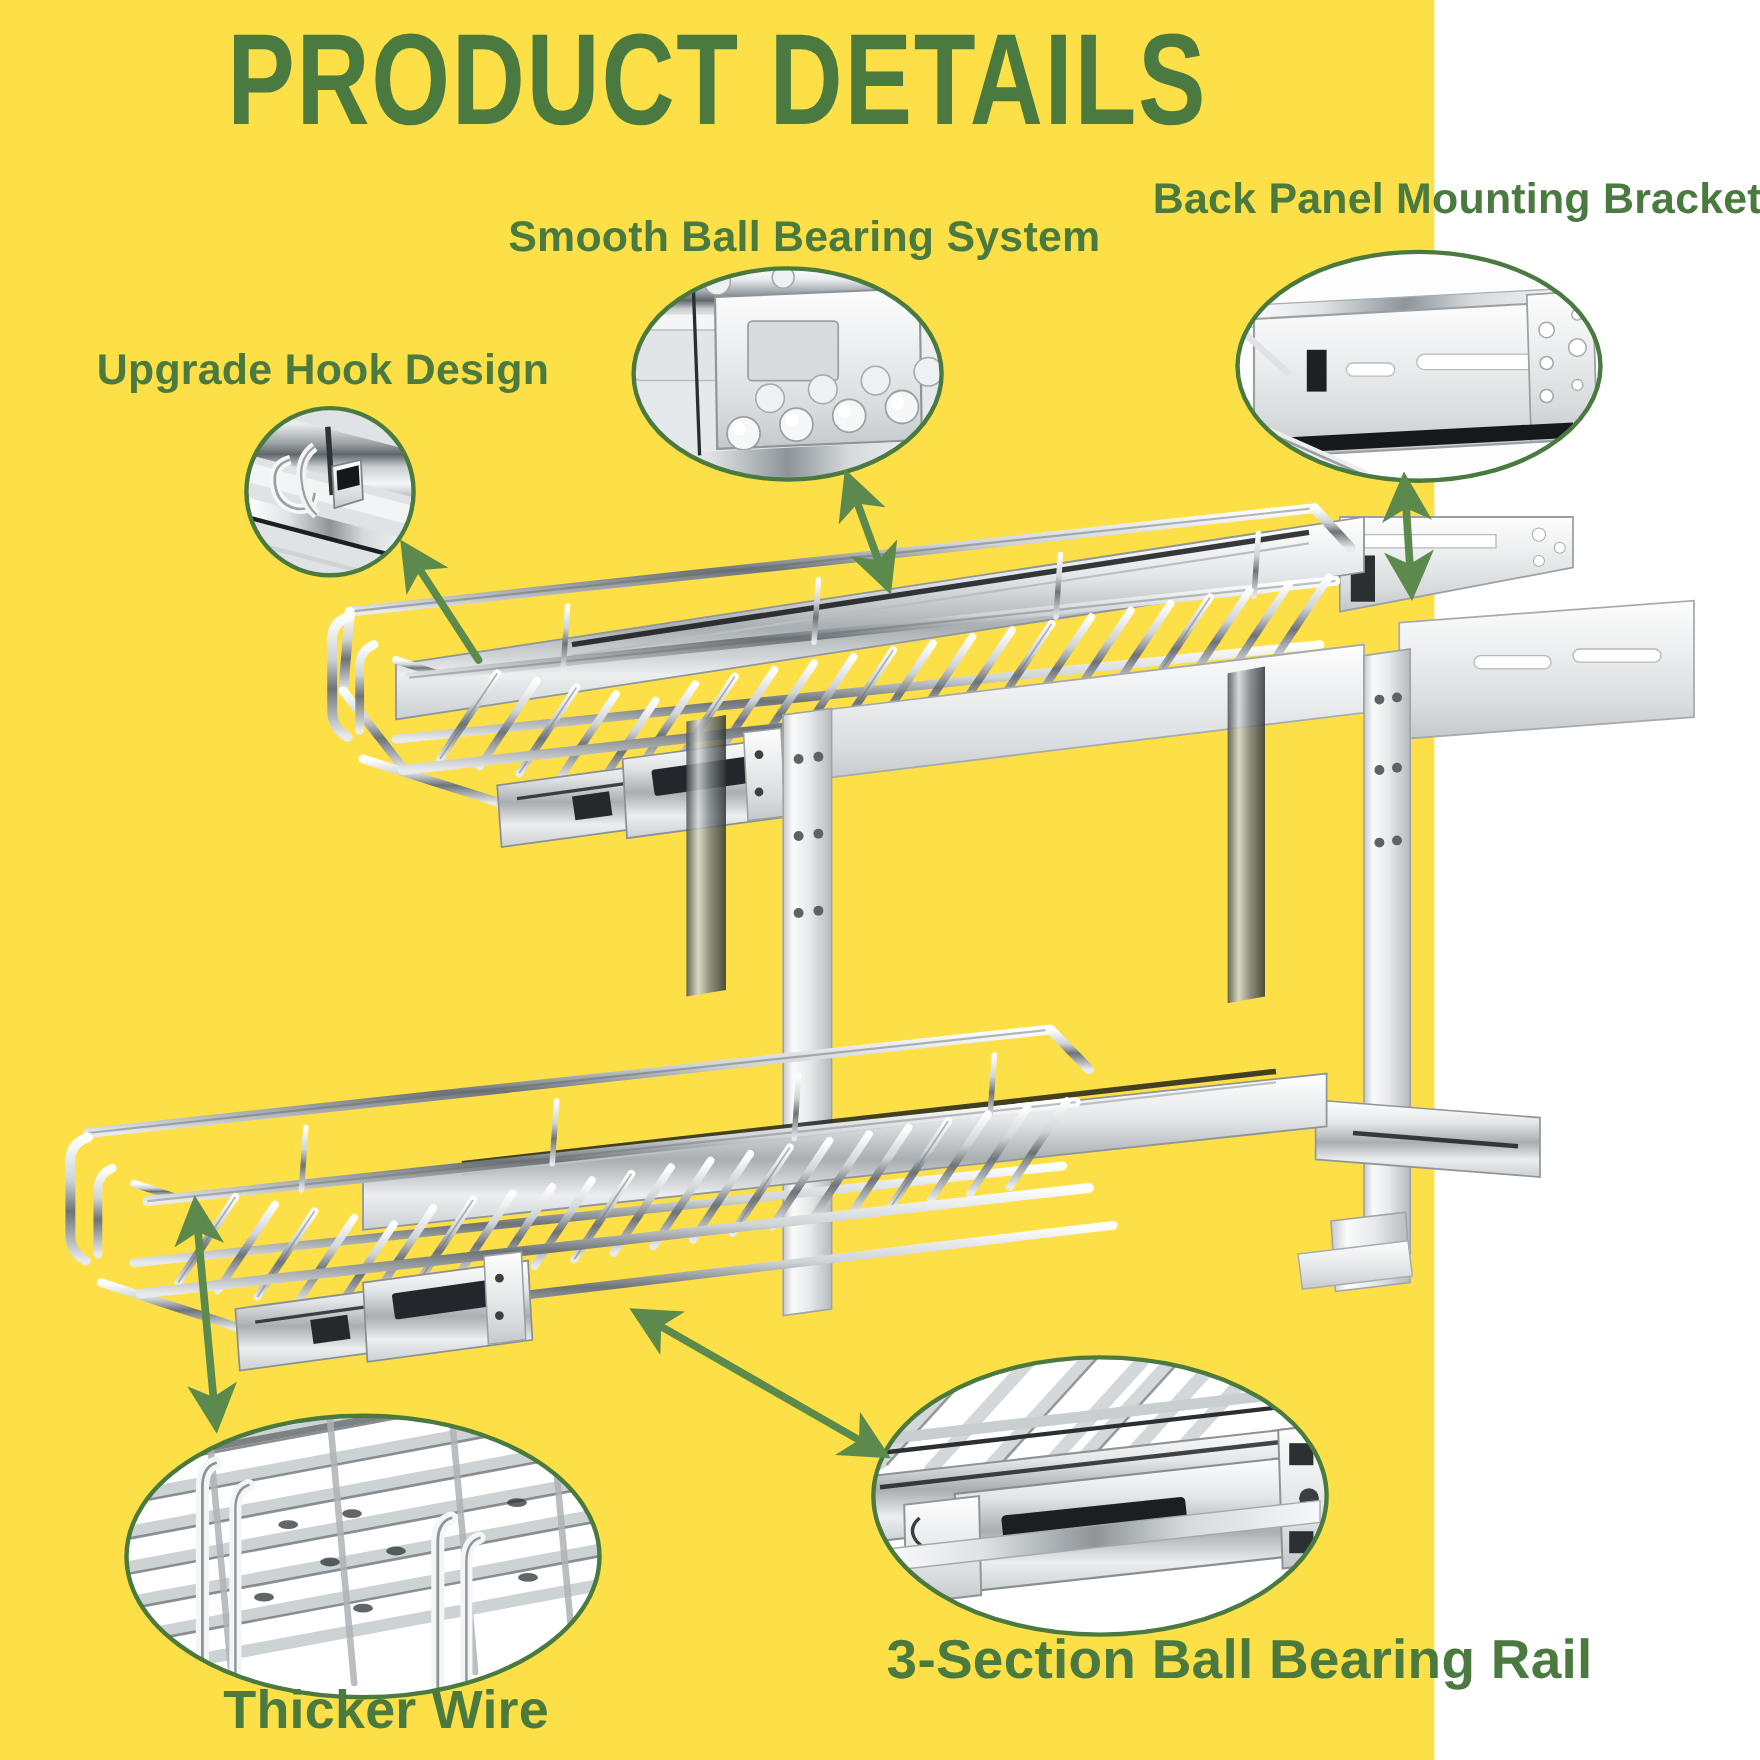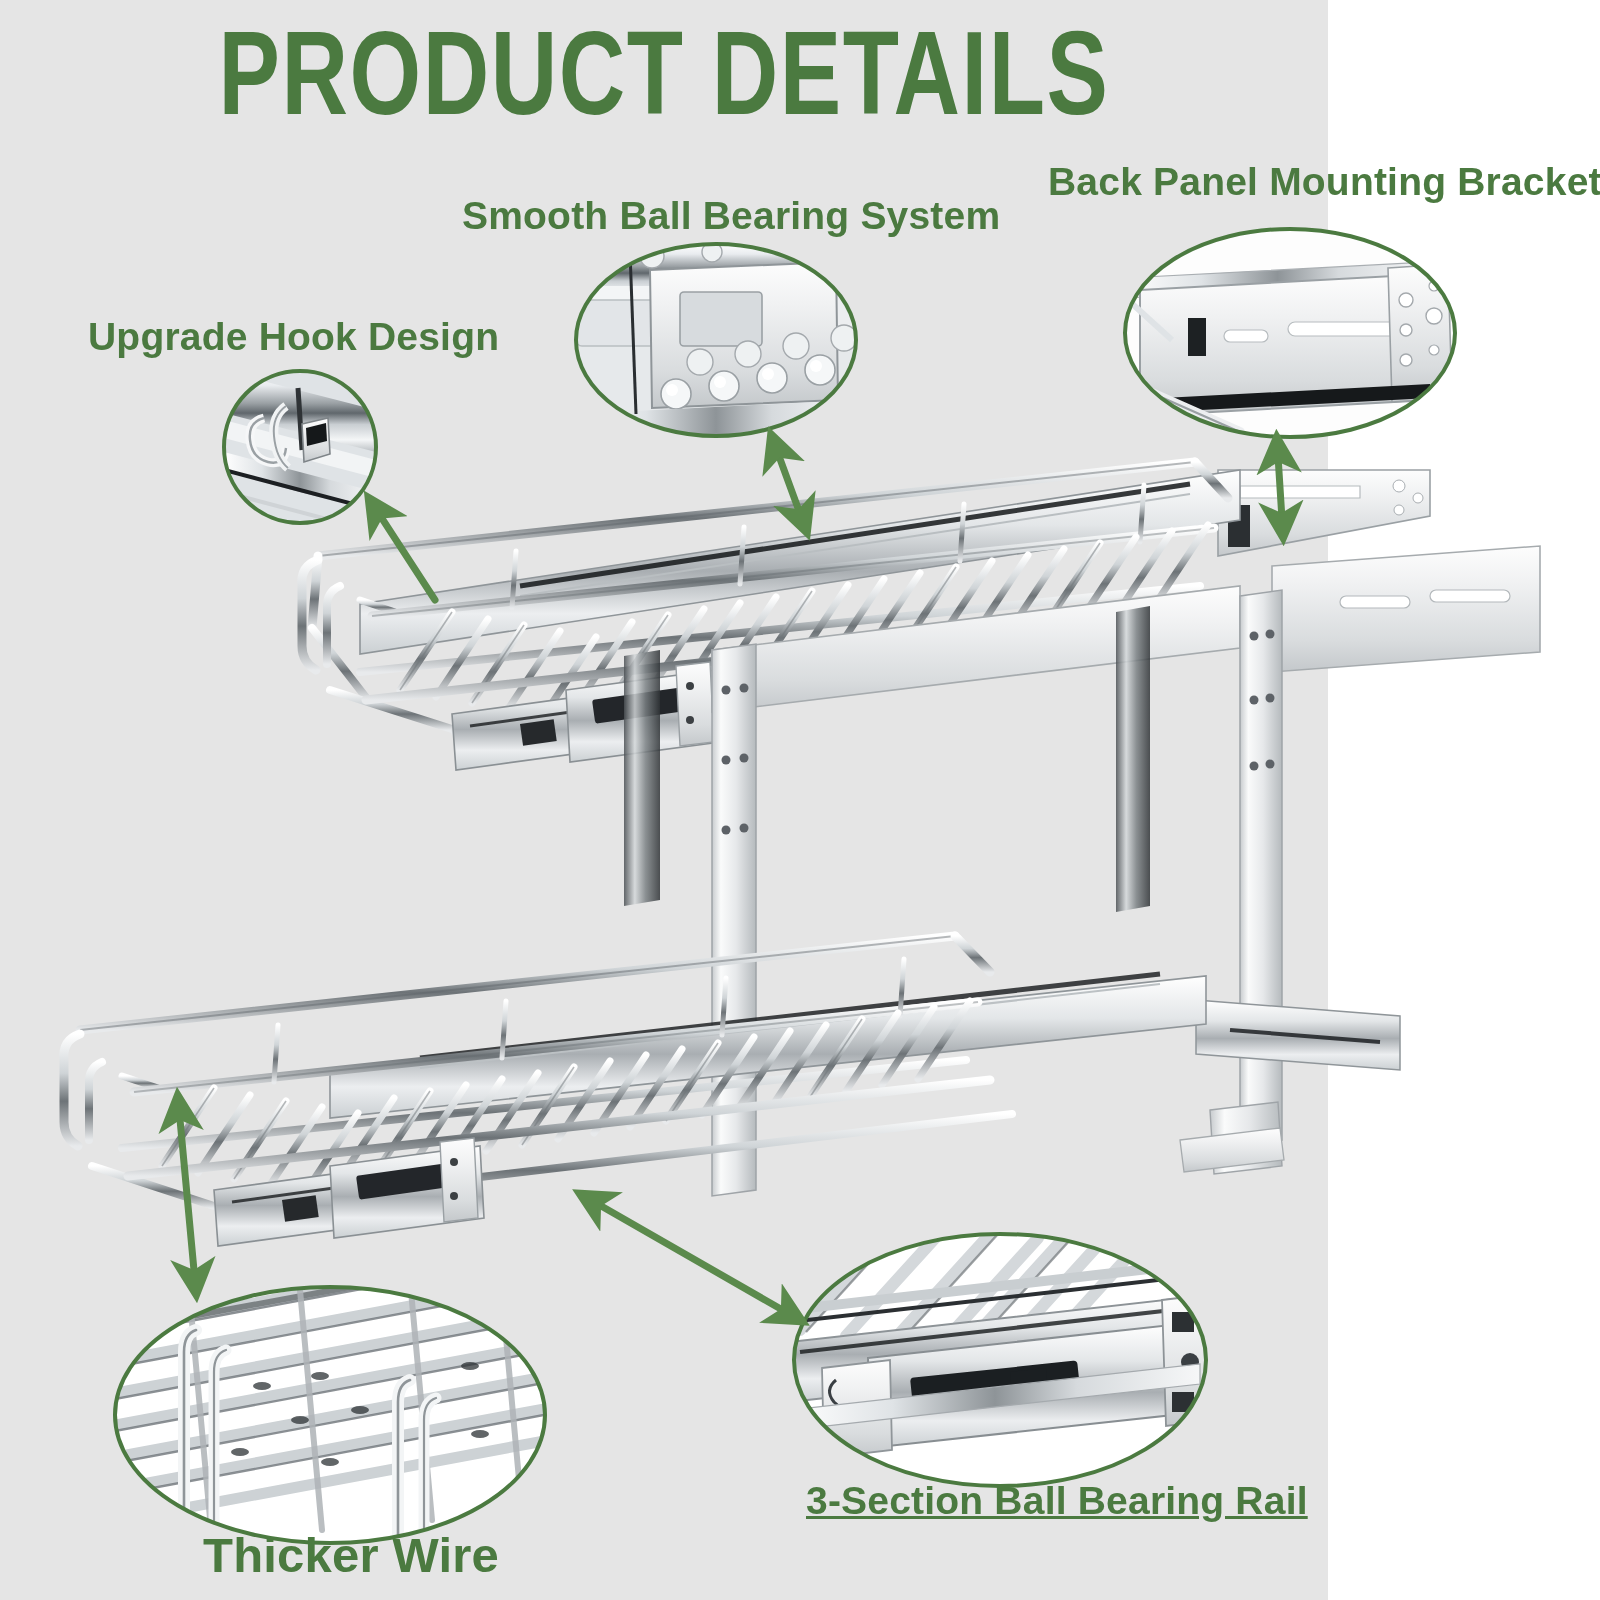--- a/index.html
+++ b/index.html
@@ -1,34 +1,34 @@
 <!DOCTYPE html>
 <html><head>
 <meta charset="utf-8">
 <title>Product Details</title>
 <style>
   html,body{margin:0;padding:0;background:#ffffff;}
   body{width:1600px;height:1600px;overflow:hidden;font-family:"Liberation Sans",sans-serif;}
-  #stage{position:relative;width:1304px;height:1600px;background:#e5e5e5;padding-left:24px;}
+  #stage{position:relative;width:1304px;height:1600px;background:#fde047;}
 
   .lbl{position:absolute;color:#4b7a40;font-family:"Liberation Sans",sans-serif;
        font-weight:700;white-space:nowrap;letter-spacing:.2px;}
 
   #page-title{
     left:0;right:0;top:14px;text-align:center;
     font-size:118px;line-height:1.0;font-weight:700;
     transform:scaleX(.78);transform-origin:50% 0;
     letter-spacing:2px;
   }
 
   #lbl-smooth{left:462px;top:194px;font-size:39px;}
   #lbl-backpanel{left:1048px;top:160px;font-size:39px;}
   #lbl-hook{left:88px;top:315px;font-size:39px;}
   #lbl-thicker{left:203px;top:1527px;font-size:49px;}
-  #lbl-rail{left:806px;top:1479px;font-size:39px;text-decoration:underline;}
+  #lbl-rail{left:806px;top:1479px;font-size:50px;}
 
   svg.art{position:absolute;left:0;top:0;width:1600px;height:1600px;}
 
   
 </style>
 </head>
 <body>
 
 <div id="stage">
 

